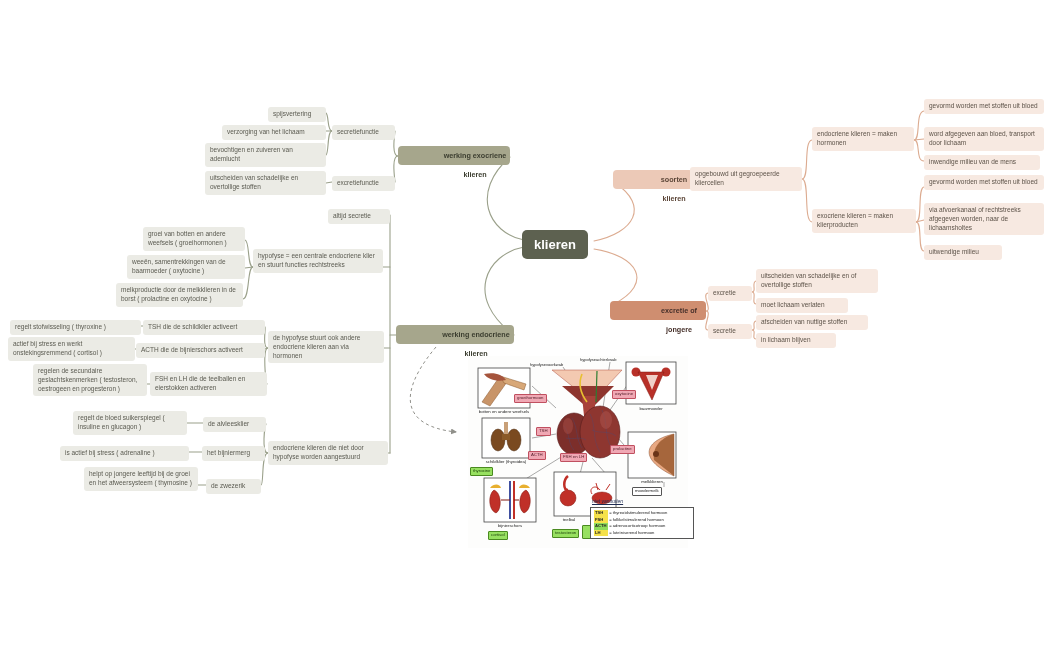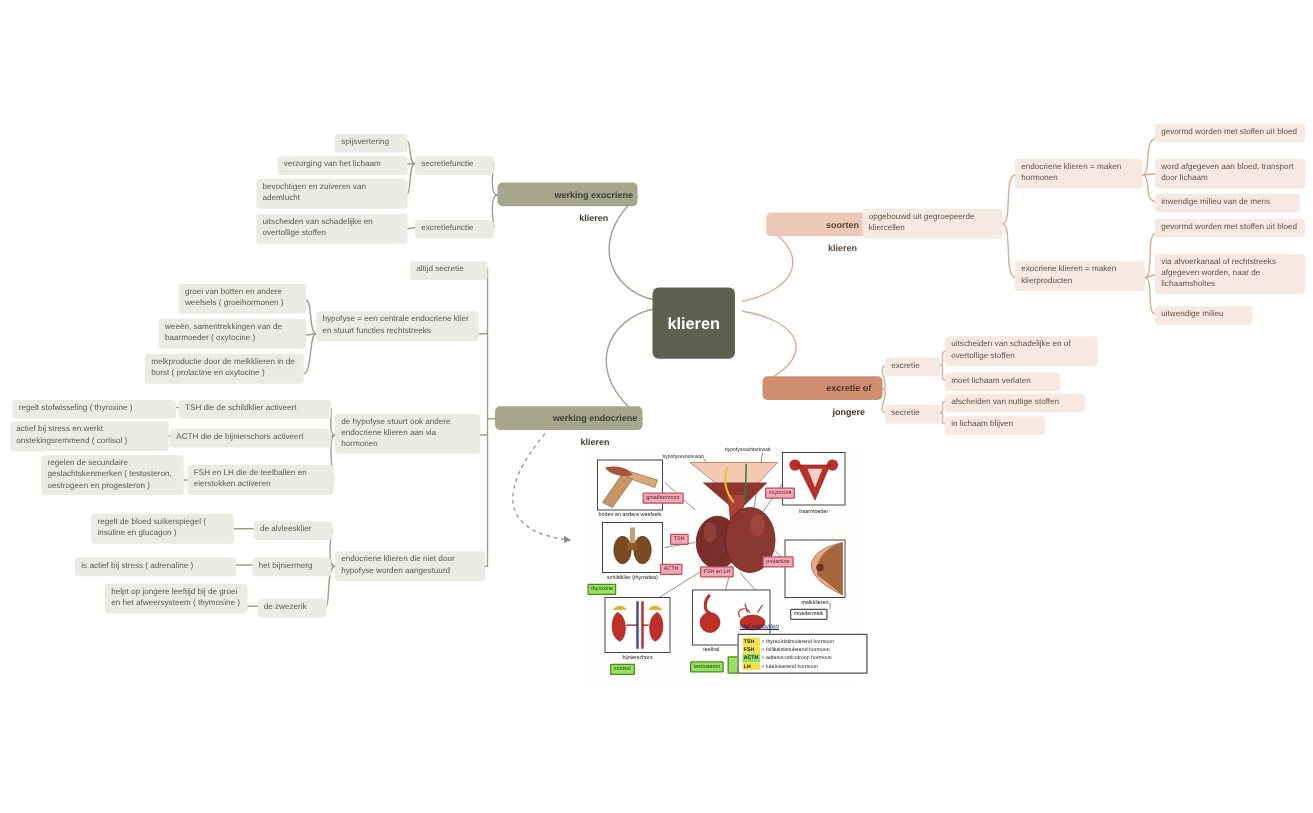--- a/index.html
+++ b/index.html
@@ -9,21 +9,21 @@
   .leaf,.leaf-r{position:absolute;box-sizing:border-box;font-size:6.5px;line-height:1.35;
         padding:3px 5px;border-radius:3px;color:#5a5a50;}
   .leaf{background:#ebebe5;}
   .leaf-r{background:#f7e9e1;color:#5c5248;}
   .bnode{position:absolute;box-sizing:border-box;font-size:7.2px;font-weight:600;
         height:19px;line-height:19px;text-align:center;border-radius:4px;padding-left:42px;}
   .olive{background:#a6a68c;color:#3c3e30;}
   .pinknode{background:#ecc9b7;color:#5c4638;}
   .salmonnode{background:#cf8e70;color:#46302a;}
   .center-node{position:absolute;background:#5d6150;color:#ffffff;font-size:13px;font-weight:bold;
-        padding:21px 12px;border-radius:5px;}
+        padding:7px 12px;border-radius:5px;}
   
   .anatomy{position:absolute;left:468px;top:356px;width:220px;height:192px;background:#fdfdfc;}
   .anatomy svg{position:absolute;left:0;top:0;}
   .alabel{position:absolute;font-size:4px;color:#222;white-space:nowrap;}
   .cap{position:absolute;font-size:4.3px;color:#222;text-align:center;line-height:1.2;}
   .tag{position:absolute;font-size:4.3px;line-height:1.15;padding:1px 2px;border-radius:1px;
        text-align:center;white-space:nowrap;}
   .tag-pink{background:#f0a8b4;border:0.5px solid #c05060;color:#521c28;}
   .tag-green{background:#97e060;border:0.5px solid #4a8a20;color:#1d430c;}
   .tag-white{background:#ffffff;border:0.5px solid #555;color:#222;}

